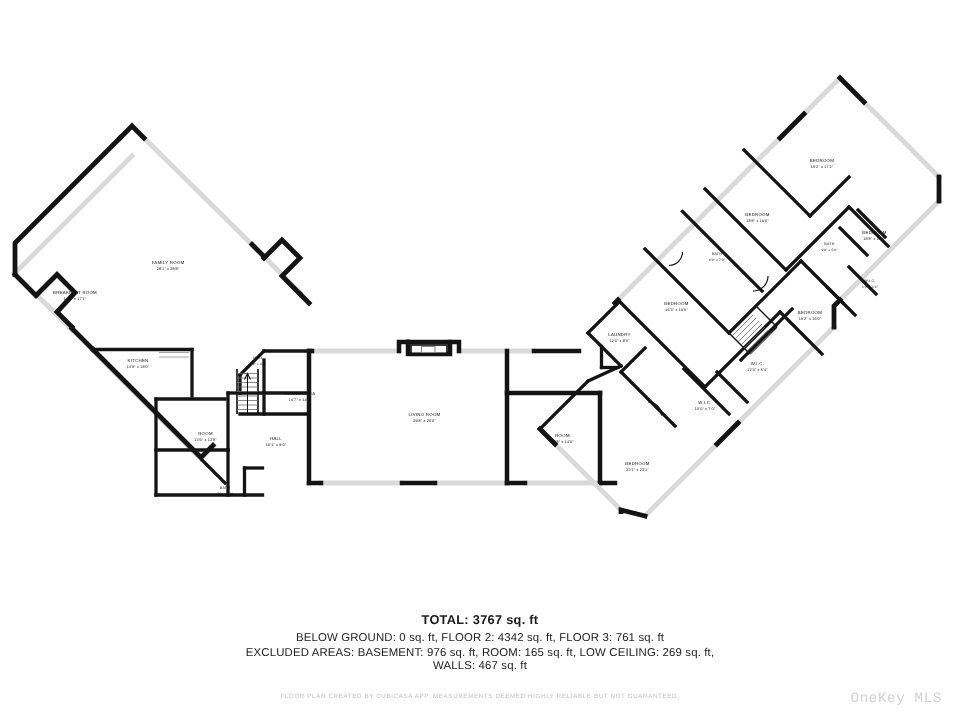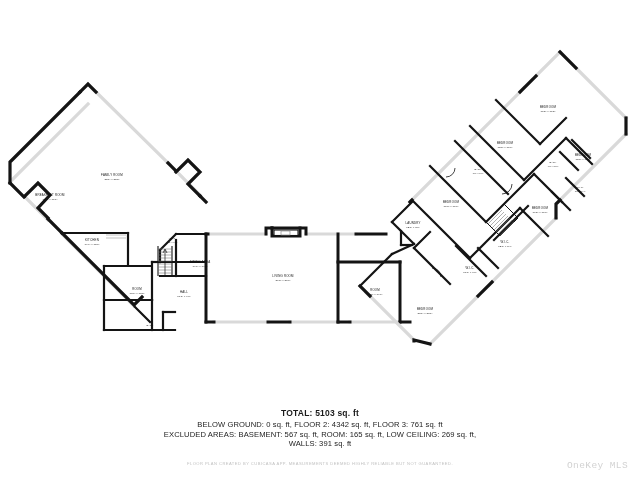--- a/index.html
+++ b/index.html
@@ -328,22 +328,22 @@
           <text class="rdim" x="505" y="247" text-anchor="middle">12'0" x 5'4"</text>
         </g>
         <g class="rlabel">
           <text class="rname" x="470" y="269" text-anchor="middle">W.I.C.</text>
           <text class="rdim" x="470" y="273" text-anchor="middle">10'0" x 7'0"</text>
         </g>
       </g>
   </svg>
 
   <div class="summary">
-    <div class="total">TOTAL: 5103 sq. ft</div>
+    <div class="total">TOTAL: 3767 sq. ft</div>
     <div class="line">BELOW GROUND: 0 sq. ft, FLOOR 2: 4342 sq. ft, FLOOR 3: 761 sq. ft</div>
-    <div class="line">EXCLUDED AREAS: BASEMENT: 567 sq. ft, ROOM: 165 sq. ft, LOW CEILING: 269 sq. ft,</div>
-    <div class="line">WALLS: 391 sq. ft</div>
+    <div class="line">EXCLUDED AREAS: BASEMENT: 976 sq. ft, ROOM: 165 sq. ft, LOW CEILING: 269 sq. ft,</div>
+    <div class="line">WALLS: 467 sq. ft</div>
   </div>
 
   <div class="disclaimer">FLOOR PLAN CREATED BY CUBICASA APP. MEASUREMENTS DEEMED HIGHLY RELIABLE BUT NOT GUARANTEED.</div>
 
   <div class="watermark">OneKey MLS</div>
 </div>
 
 </body></html>

